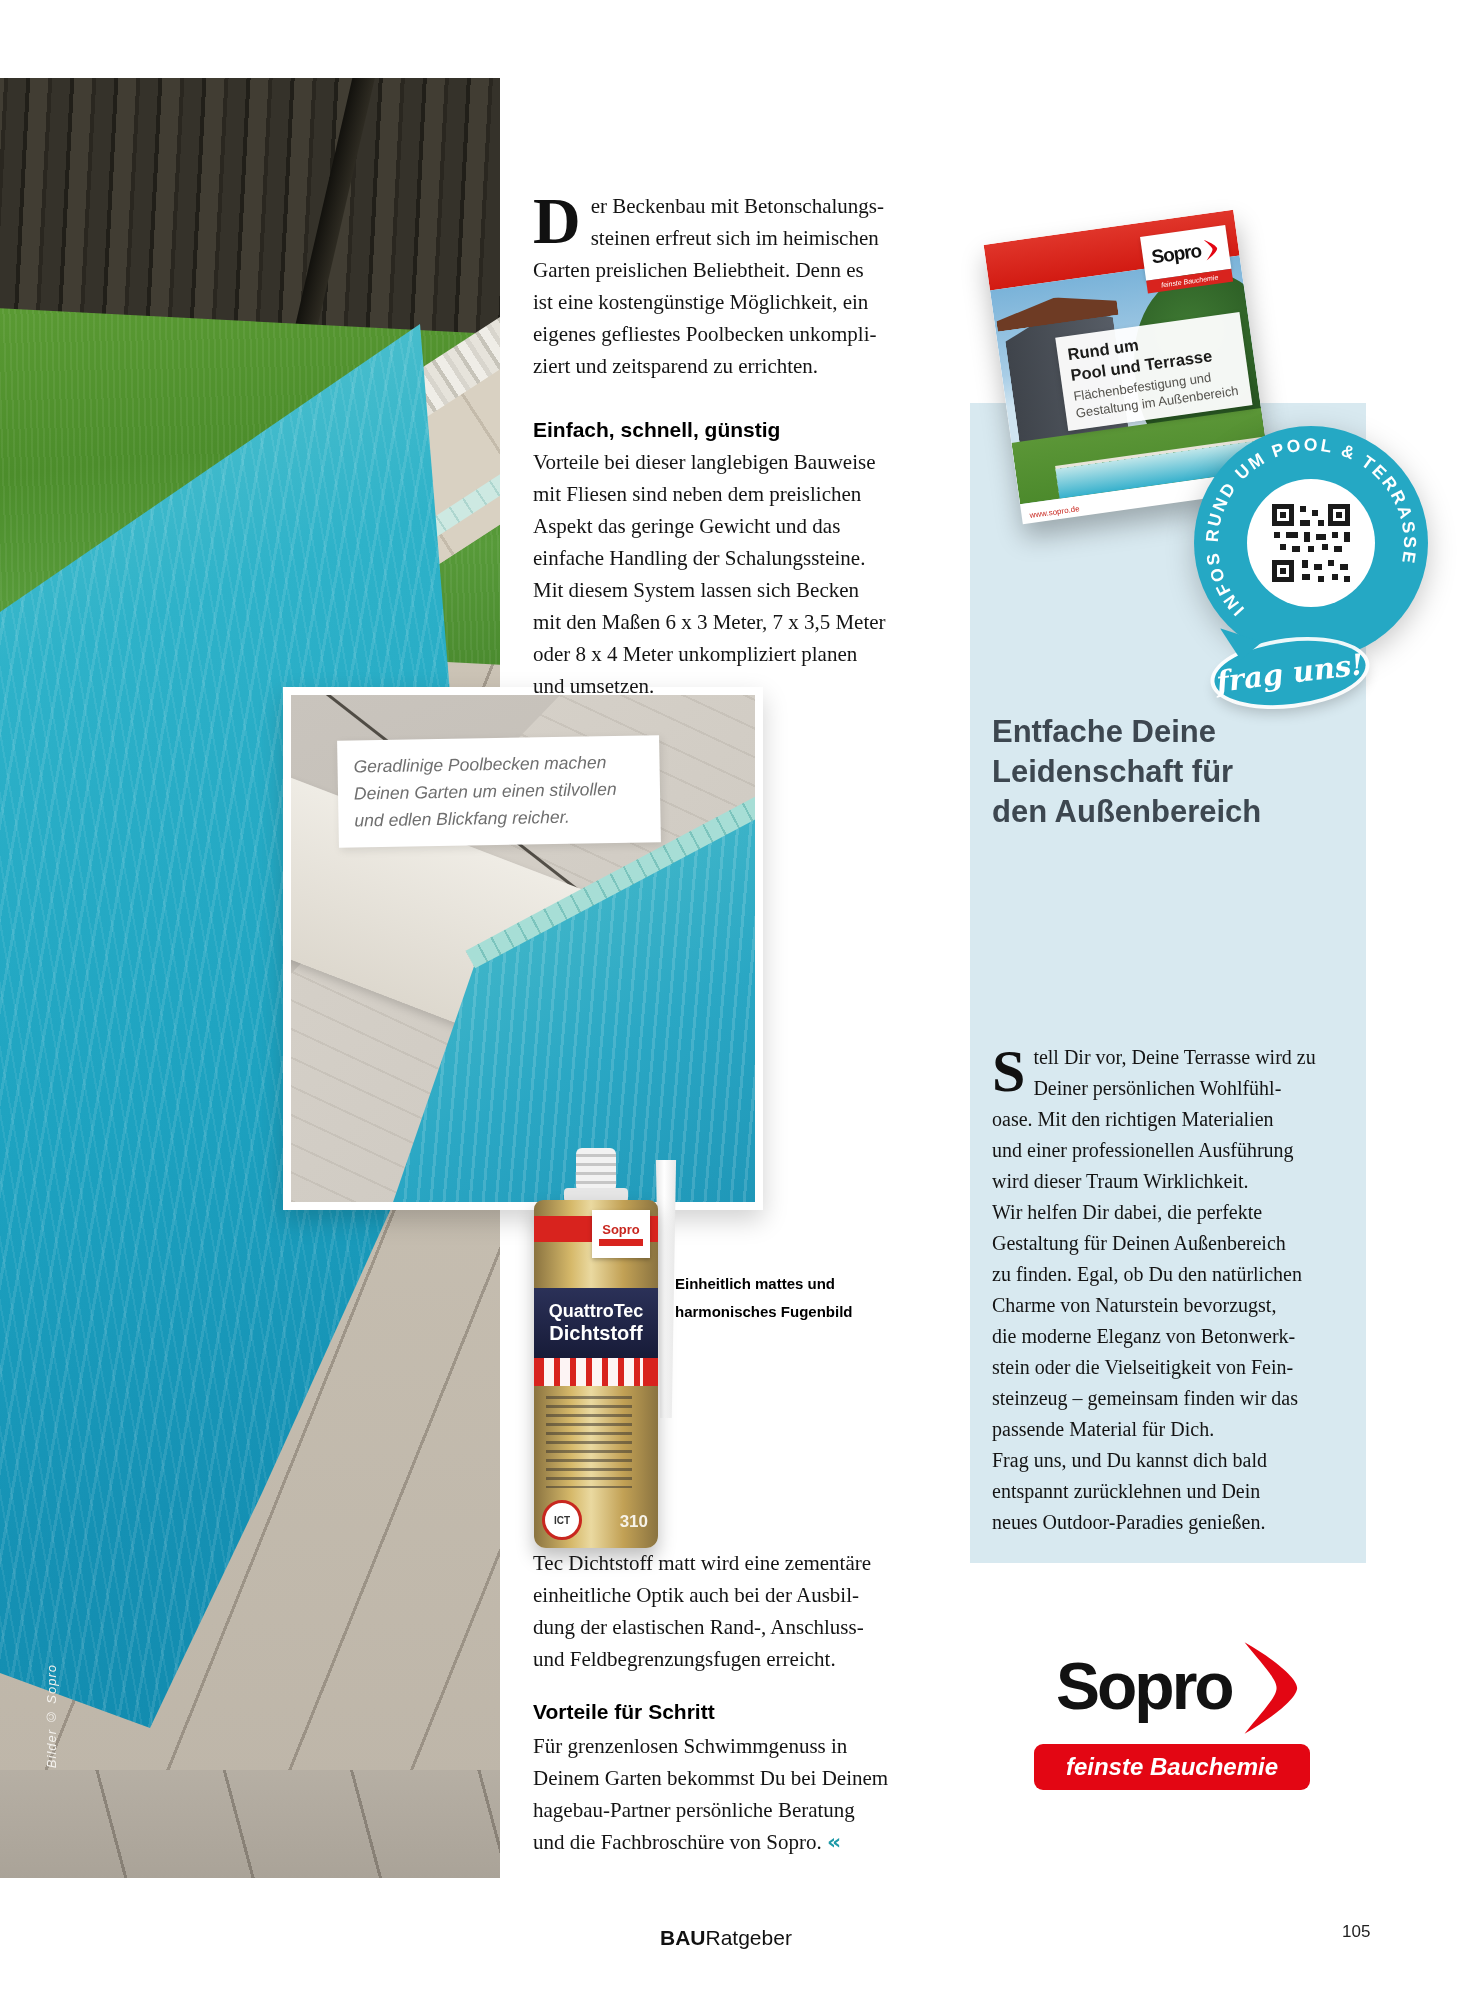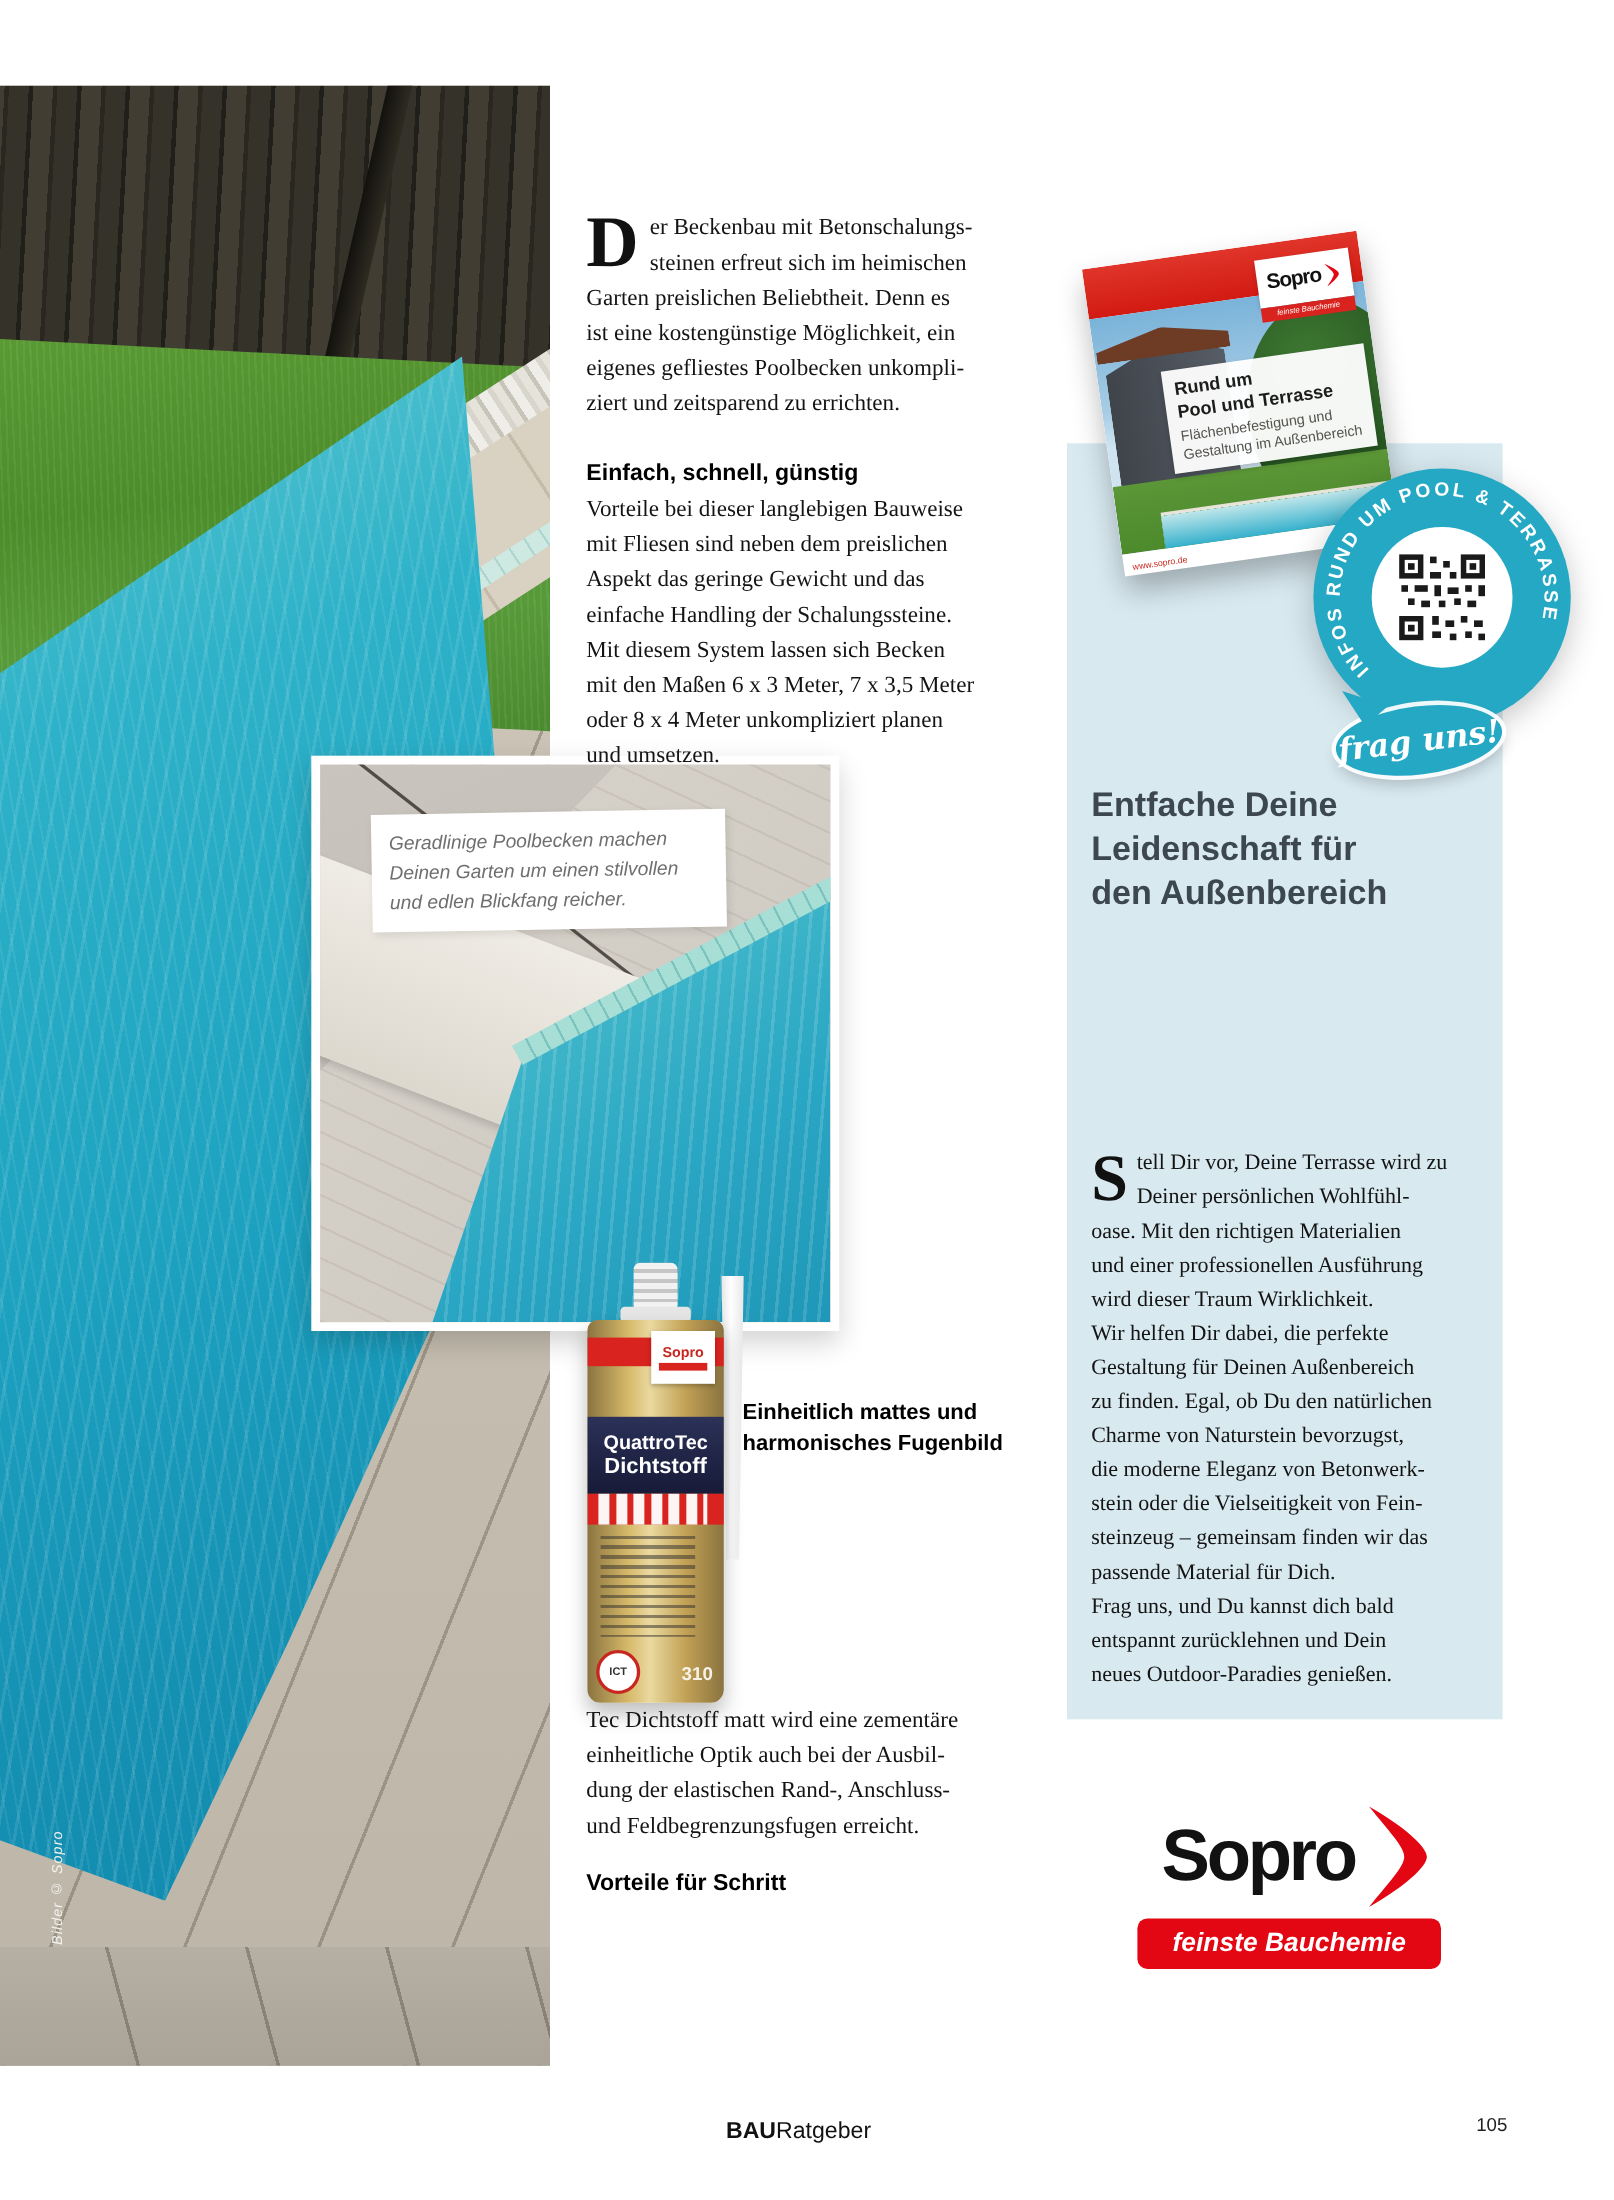--- a/index.html
+++ b/index.html
@@ -60,21 +60,21 @@
         transform:rotate(-1deg);box-shadow:2px 3px 8px rgba(0,0,0,.10);
         font-family:"Liberation Sans",sans-serif;font-style:italic;font-size:17.5px;line-height:27px;color:#6f6f6f;}
 
   
   .body-serif{font-size:21px;line-height:32px;color:#141414;}
   .p1{left:533px;top:190px;width:440px;z-index:4;}
   .dropcap{float:left;font-size:66px;line-height:54px;padding:4px 10px 0 0;font-weight:bold;color:#111;}
   .h-sans{font-family:"Liberation Sans",sans-serif;font-weight:bold;font-size:21px;color:#000;z-index:4;}
   .h1{left:533px;top:418px;}
   .p2{left:533px;top:446px;width:440px;z-index:4;}
-  .ph{left:675px;top:1270px;width:270px;font-size:20px;line-height:28px;}
+  .ph{left:675px;top:1270px;width:270px;font-size:15px;line-height:28px;}
   .p3{left:675px;top:1332px;width:272px;z-index:4;}
   .p4{left:533px;top:1547px;width:440px;z-index:4;}
   .h2{left:533px;top:1700px;}
   .p5{left:533px;top:1730px;width:440px;z-index:4;}
   .guillemet{color:#1d9aa8;font-weight:bold;font-family:"DejaVu Sans",sans-serif;font-size:22px;}
 
   
   .cartridge{left:520px;top:1148px;width:230px;height:404px;z-index:3;}
   .cart-nozzle2{left:128px;top:12px;width:36px;height:258px;
         background:linear-gradient(90deg,#cfcfcf,#ffffff 45%,#d8d8d8);
@@ -213,20 +213,26 @@
 oder 8 x 4 Meter unkompliziert planen
 und umsetzen.</div>
 
   <div class="abs ph h-sans preline">Einheitlich mattes und
 harmonisches Fugenbild</div>
   <div class="abs p4 body-serif preline">Tec Dichtstoff matt wird eine zementäre
 einheitliche Optik auch bei der Ausbil-
 dung der elastischen Rand-, Anschluss-
 und Feldbegrenzungsfugen erreicht.</div>
   <div class="abs h2 h-sans">Vorteile für Schritt</div>
+  <div class="abs p5 body-serif">
+    <span class="preline">Für grenzenlosen Schwimmgenuss in
+Deinem Garten bekommst Du bei Deinem
+hagebau-Partner persönliche Beratung
+und die Fachbroschüre von Sopro.  </span><span class="guillemet">«</span>
+  </div>
 
   <div class="abs cartridge">
     <div class="abs cart-nozzle2"></div>
     <div class="abs cart-tip"></div>
     <div class="abs cart-collar"></div>
     <div class="abs cart-body">
       <div class="cart-redtop"></div>
       <div class="cart-logo">
         <span class="t">Sopro</span>
         <span class="u"></span>

